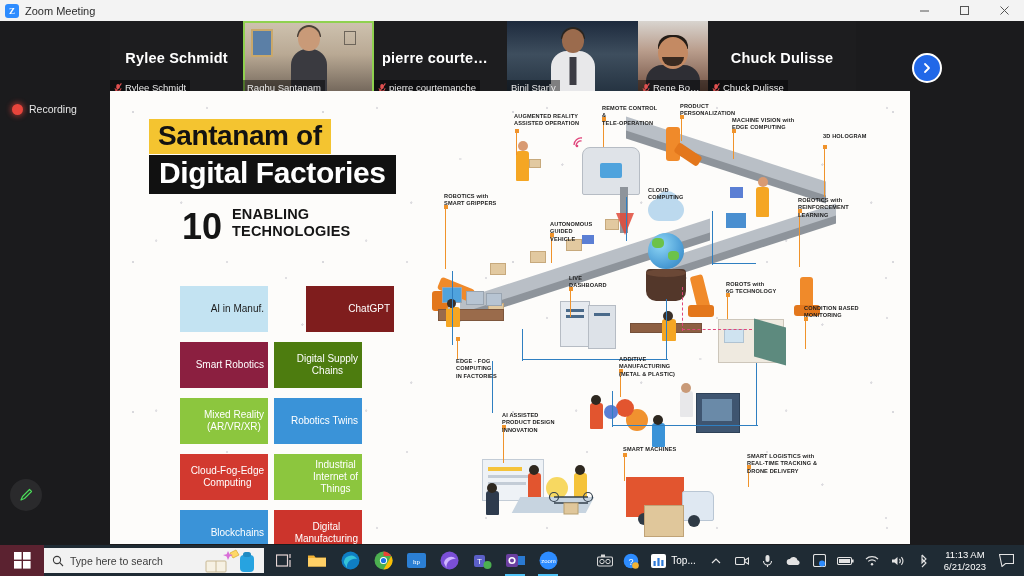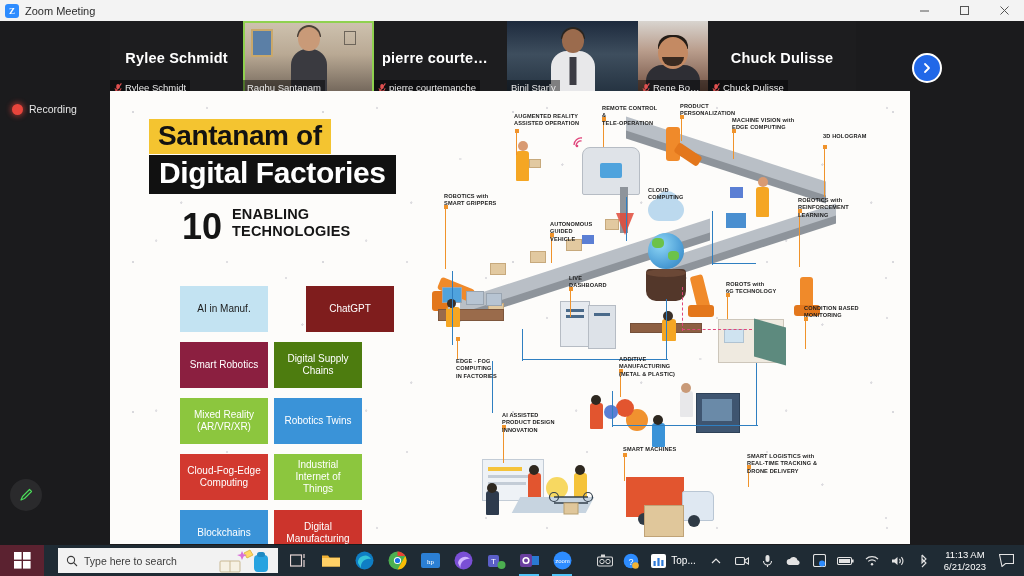--- a/index.html
+++ b/index.html
@@ -151,21 +151,21 @@
     line-height: 1.18; letter-spacing: .2px;
   }
 
   
   .tech-grid {
     position: absolute; left: 70px; top: 195px;
     display: grid; grid-template-columns: 88px 88px; gap: 10px 6px;
   }
   .tech-box {
     width: 88px; height: 46px; display: flex; align-items: center;
-    justify-content: center; text-align: center; padding: 2px 4px;
+    justify-content: flex-end; text-align: center; padding: 2px 4px;
     font-size: 10px; line-height: 1.18; color: #fff;
   }
 
   
   .illus { position: absolute; left: 320px; top: 0; width: 480px; height: 453px; }
   .callout { position: absolute; font-size: 5.6px; font-weight: bold; color: #1b1b1b;
              line-height: 1.32; letter-spacing: .15px; white-space: pre-line; }
   .stem { position: absolute; width: 1.2px; background: #f0932b; }
   .stem::before {
     content:''; position:absolute; left:-1.4px; top:-4px;
@@ -197,21 +197,21 @@
   .taskbar {
     position: absolute; left: 0; top: 545px; width: 1024px; height: 31px;
     background: #1f2b34; display: flex; align-items: center;
   }
   .tb-start {
     width: 44px; height: 31px; display:flex; align-items:center; justify-content:center;
     background: #5b2230;
   }
   .searchbox {
     width: 220px; height: 25px; background: #f2f2f2; display:flex; align-items:center;
-    gap: 6px; padding: 0 8px; margin-left: 14px; position: relative; overflow: hidden;
+    gap: 6px; padding: 0 8px; margin-left: 0; position: relative; overflow: hidden;
   }
   .search-ph { font-size: 10.5px; color: #3c3c3c; }
   .search-art { position:absolute; right:4px; bottom:0; width:56px; height:24px; }
   .tb-icons { display:flex; align-items:center; gap: 1px; margin-left: 4px; }
   .tbi {
     width: 32px; height: 31px; display:flex; align-items:center; justify-content:center;
     position: relative;
   }
   .tbi.active::after {
     content:''; position:absolute; bottom:0; left:6px; right:6px; height:2px; background:#4fc3f7;

